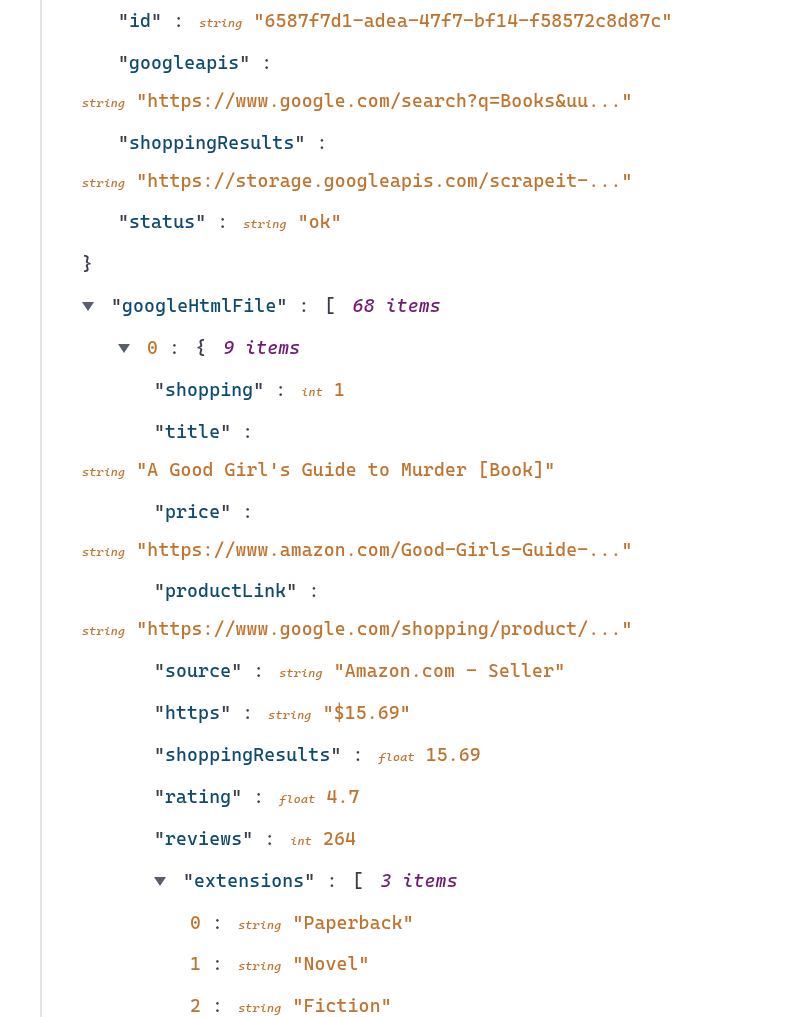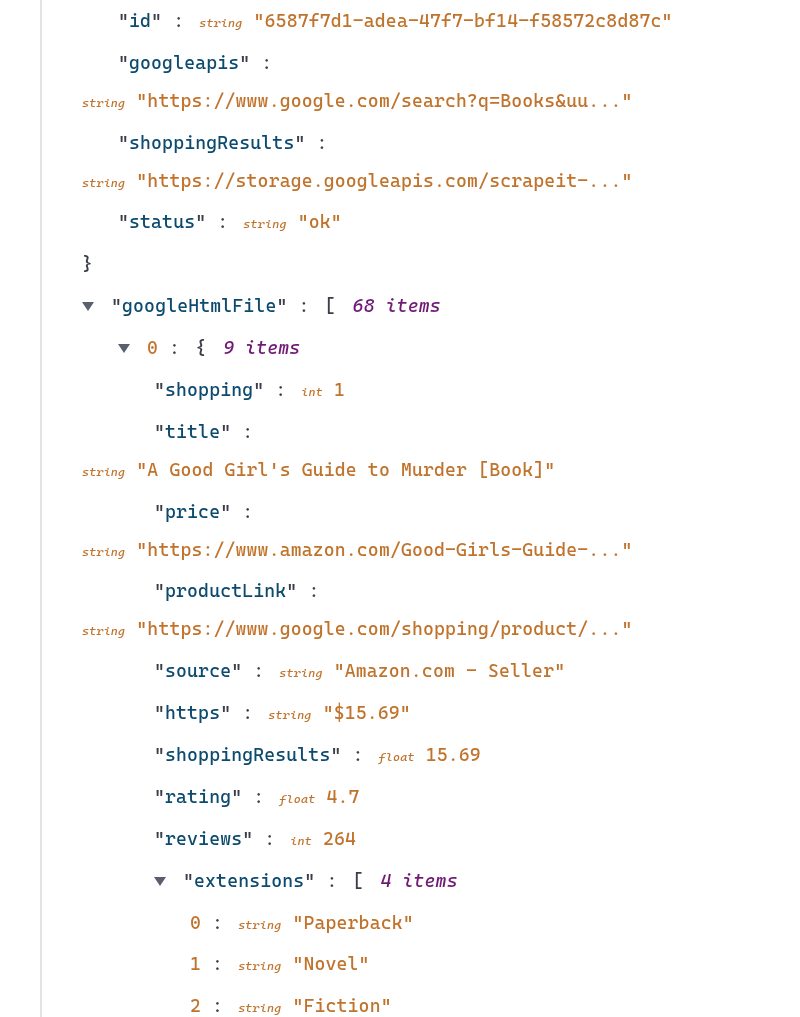--- a/index.html
+++ b/index.html
@@ -190,21 +190,21 @@
     <span class="colon">:</span>
     <span class="type">int</span>
     <span class="num">264</span>
   </div>
 
   <div class="row indent-2">
     <span class="caret"></span>
     <span class="q">"</span><span class="key">extensions</span><span class="q">"</span>
     <span class="colon">:</span>
     <span class="bracket">[</span>
-    <span class="items">4 items</span>
+    <span class="items">3 items</span>
   </div>
 
   <div class="row indent-3">
     <span class="idx">0</span>
     <span class="colon"> :</span>
     <span class="type">string</span>
     <span class="str">"Paperback"</span>
   </div>
 
   <div class="row indent-3">

